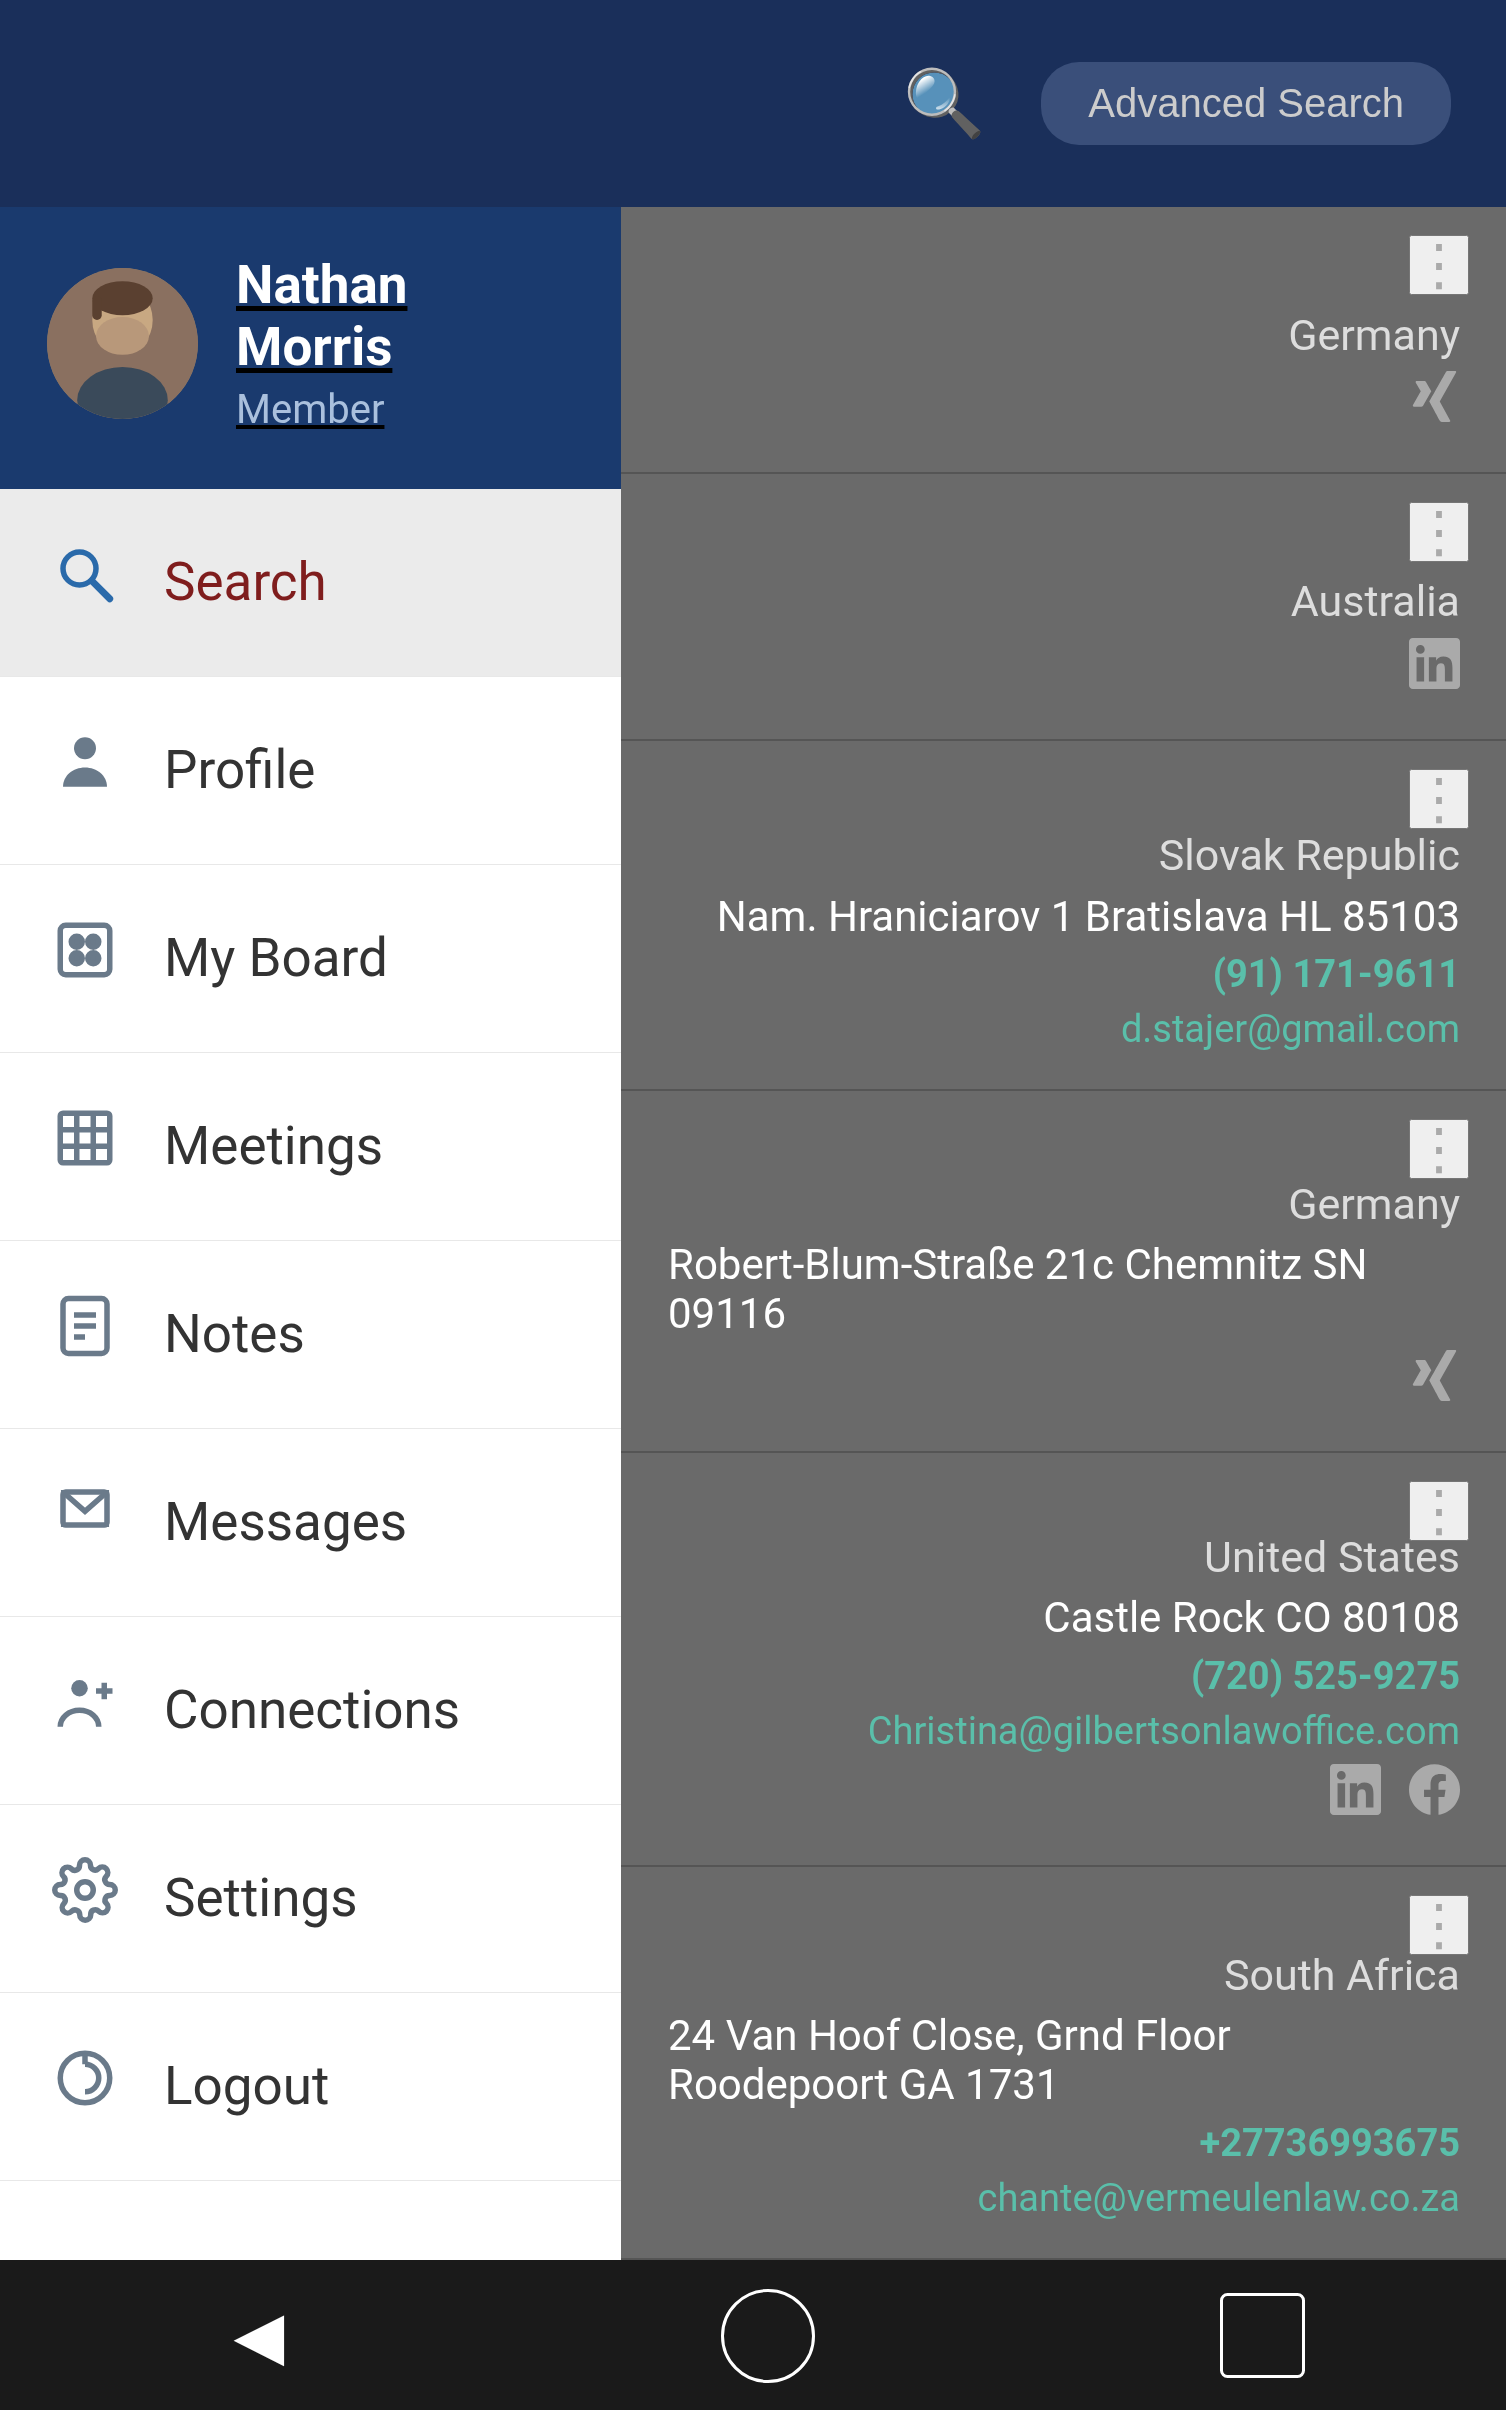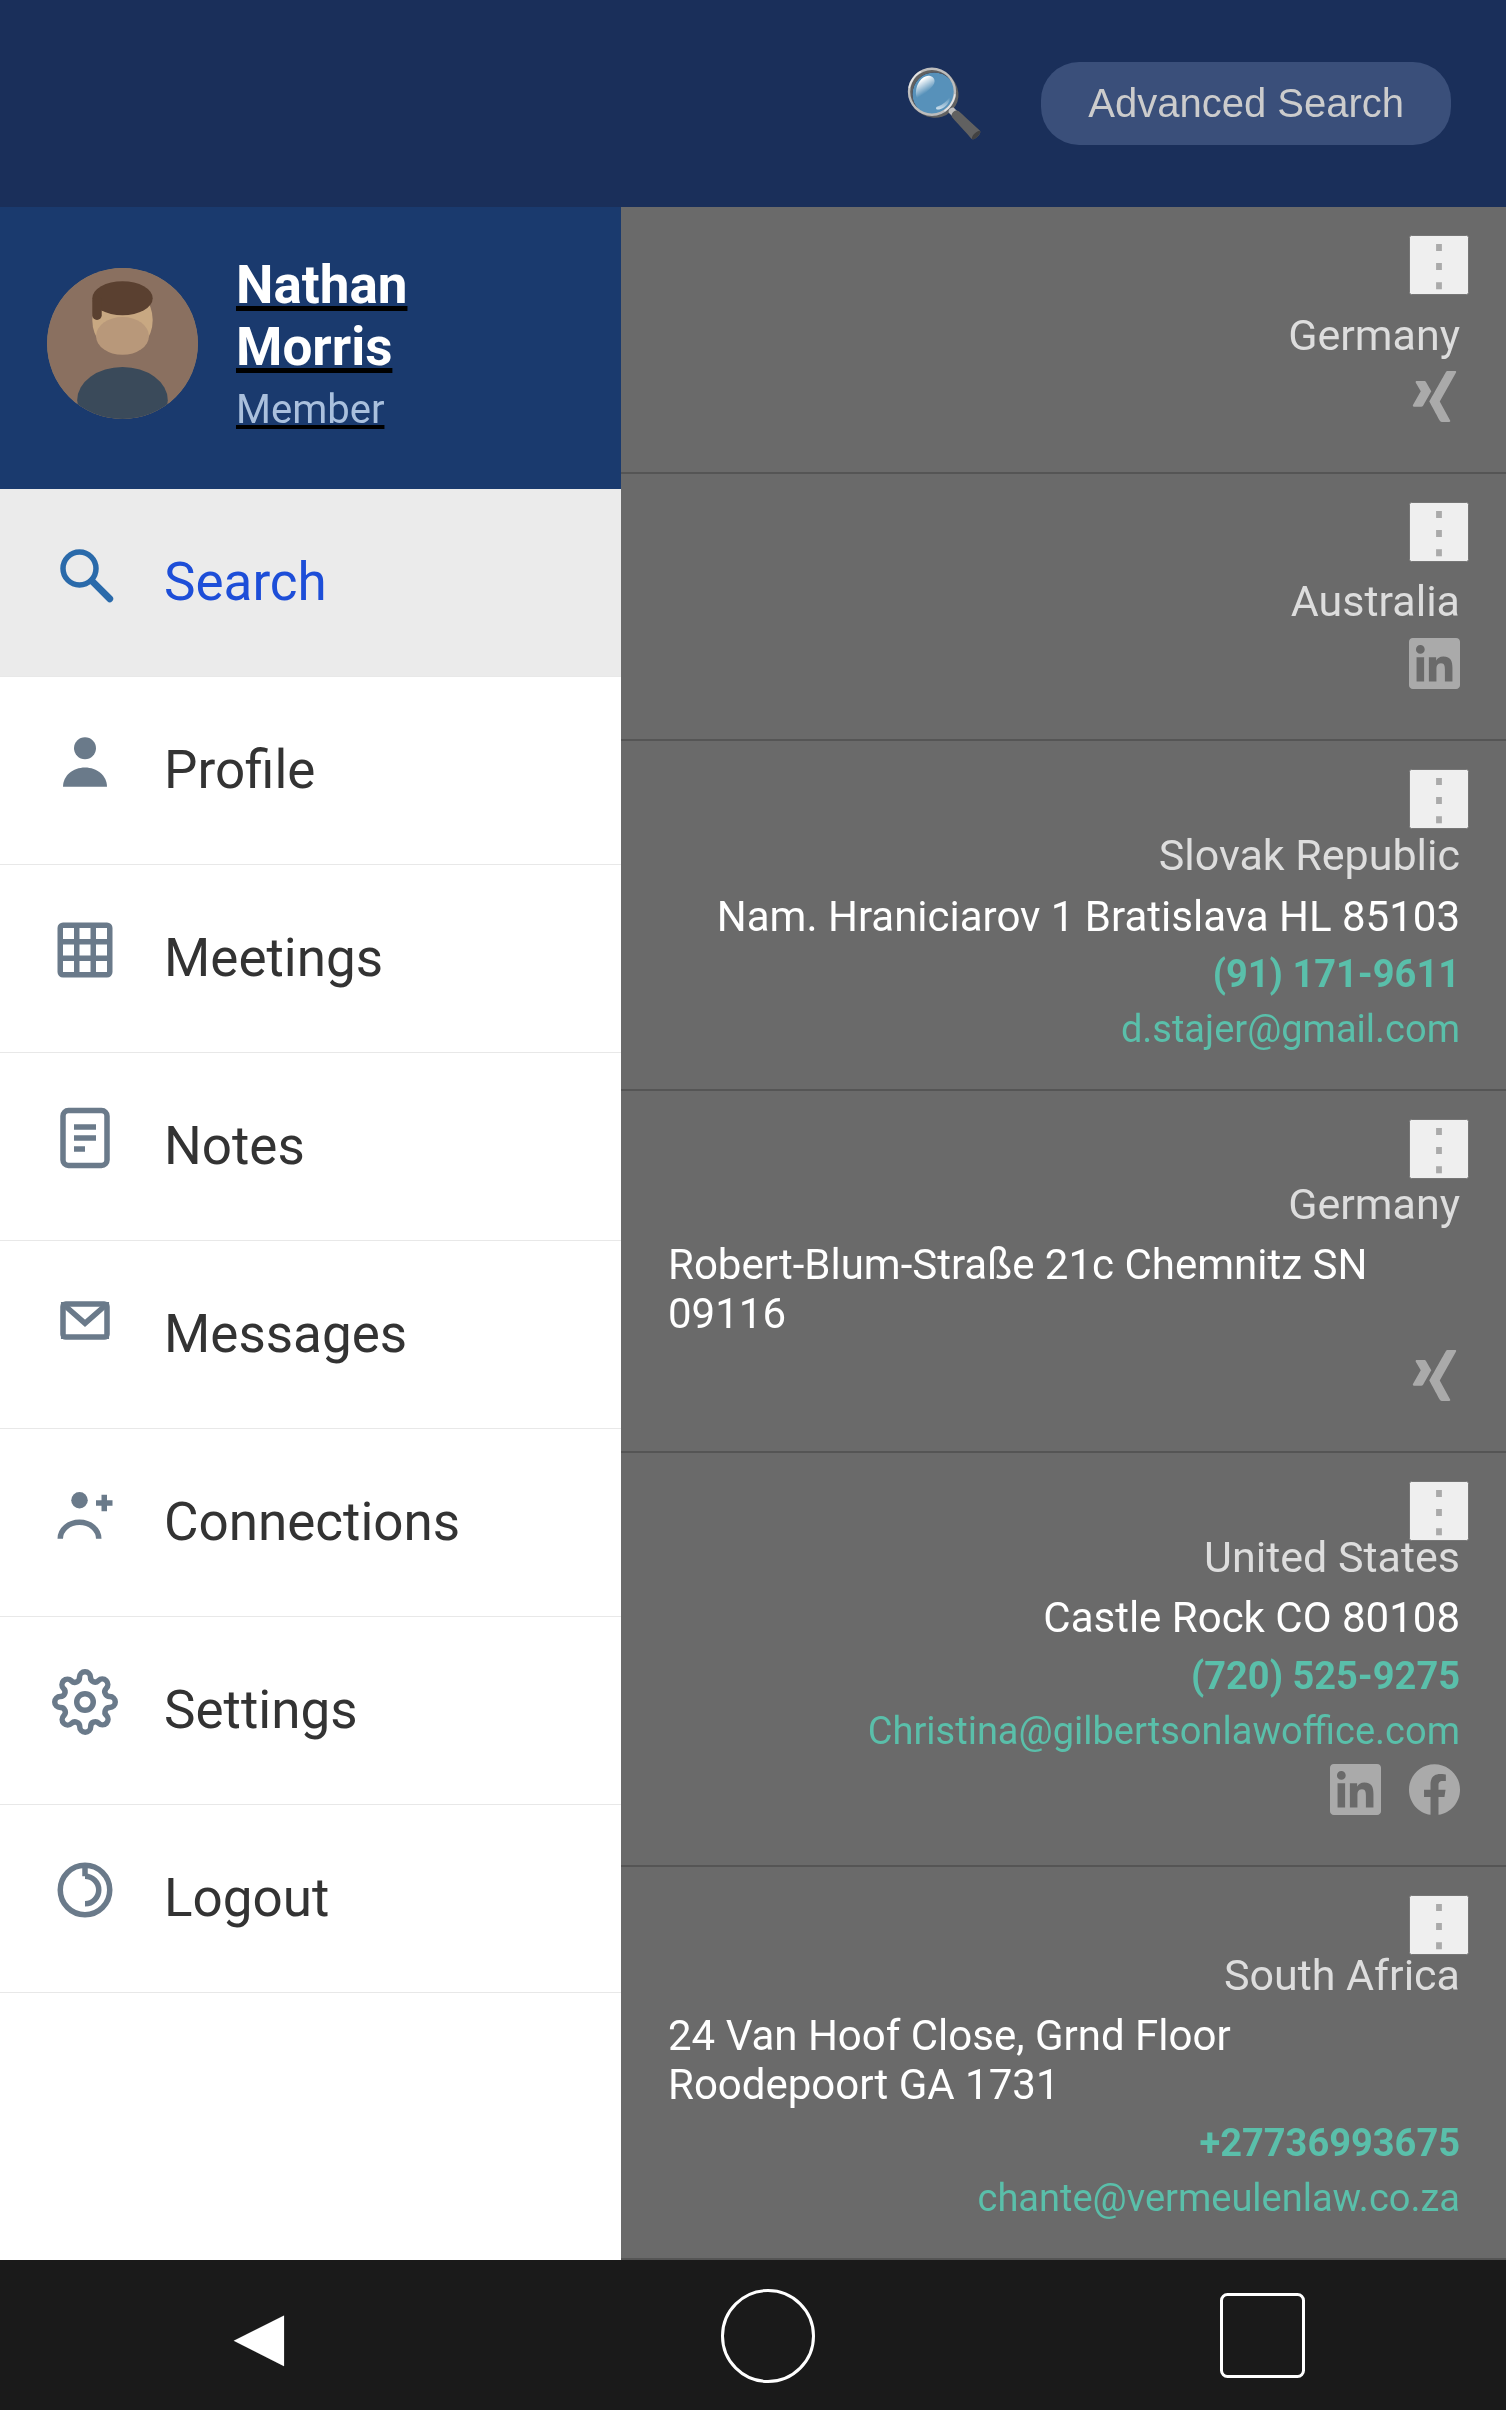--- a/index.html
+++ b/index.html
@@ -103,21 +103,21 @@
       color: #6a7a8a;
       width: 75px;
       text-align: center;
       flex-shrink: 0;
     }
     .nav-item.active .nav-icon { color: #2a6aaa; }
     .nav-item .nav-label {
       font-size: 53px;
       color: #333;
     }
-    .nav-item.active .nav-label { color: #1d4ed8; }
+    .nav-item.active .nav-label { color: #7f1d1d; }
 
     
     .content-area {
       flex: 1;
       background: #666;
       overflow-y: auto;
       display: flex;
       flex-direction: column;
     }
 
@@ -265,20 +265,32 @@
       <div class="nav-item">
         <span class="nav-icon">
           <svg width="66" height="66" viewBox="0 0 24 24" fill="#6a7a8a">
               <circle cx="12" cy="7" r="4"></circle>
               <path d="M4 21c0-4 3.6-7 8-7s8 3 8 7"></path>
             </svg>
         </span>
         <span class="nav-label">Profile</span>
       </div>
 
+      <div class="nav-item">
+        <span class="nav-icon">
+          <svg width="66" height="66" viewBox="0 0 24 24" stroke="#6a7a8a" stroke-width="2" fill="none">
+              <rect x="3" y="3" width="18" height="18" rx="2"></rect>
+              <circle cx="9" cy="9" r="2" fill="#6a7a8a"></circle>
+              <circle cx="15" cy="9" r="2" fill="#6a7a8a"></circle>
+              <circle cx="9" cy="15" r="2" fill="#6a7a8a"></circle>
+              <circle cx="15" cy="15" r="2" fill="#6a7a8a"></circle>
+            </svg>
+        </span>
+        <span class="nav-label">My Board</span>
+      </div>
 
       <div class="nav-item">
         <span class="nav-icon">
           <svg width="66" height="66" viewBox="0 0 24 24" stroke="#6a7a8a" stroke-width="2" fill="none">
               <rect x="3" y="3" width="18" height="18" rx="1"></rect>
               <line x1="3" y1="9" x2="21" y2="9"></line>
               <line x1="3" y1="15" x2="21" y2="15"></line>
               <line x1="9" y1="3" x2="9" y2="21"></line>
               <line x1="15" y1="3" x2="15" y2="21"></line>
             </svg>

